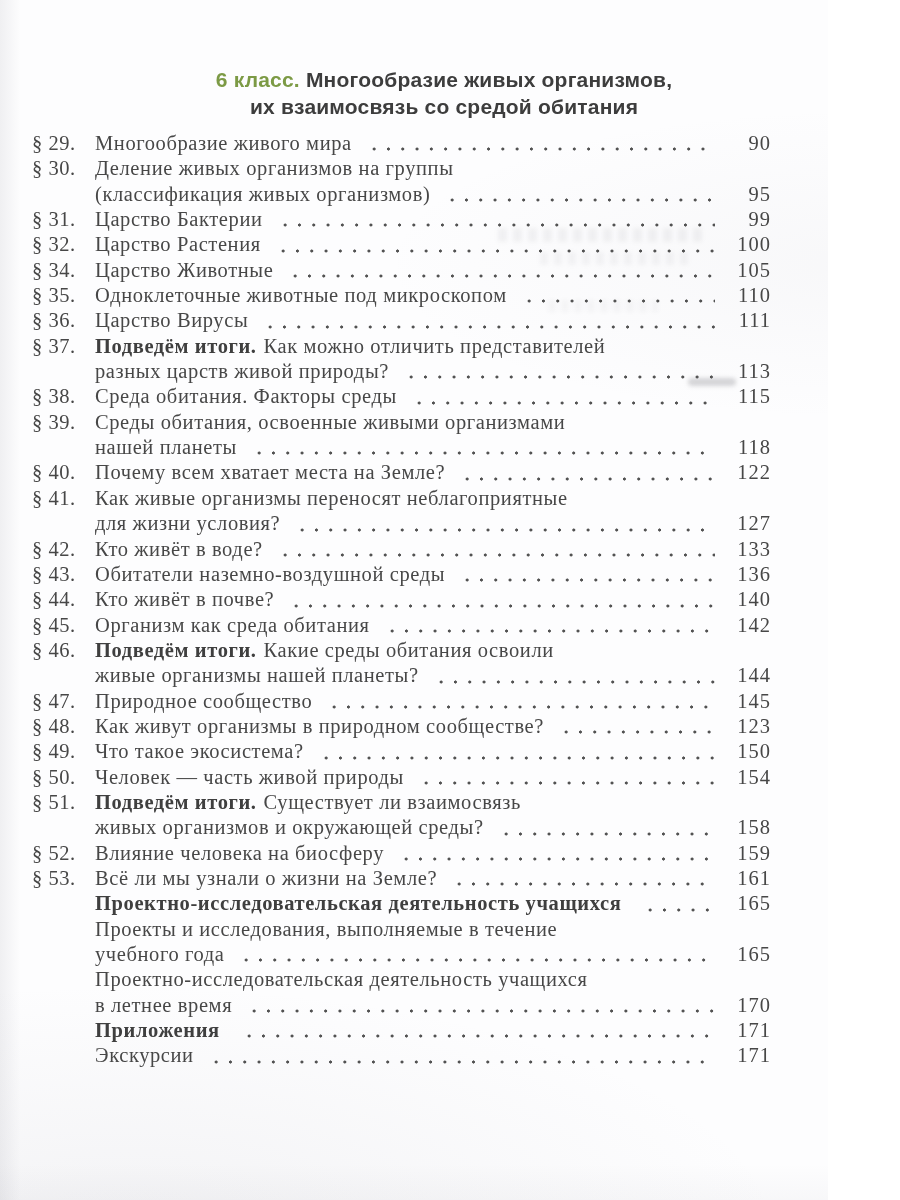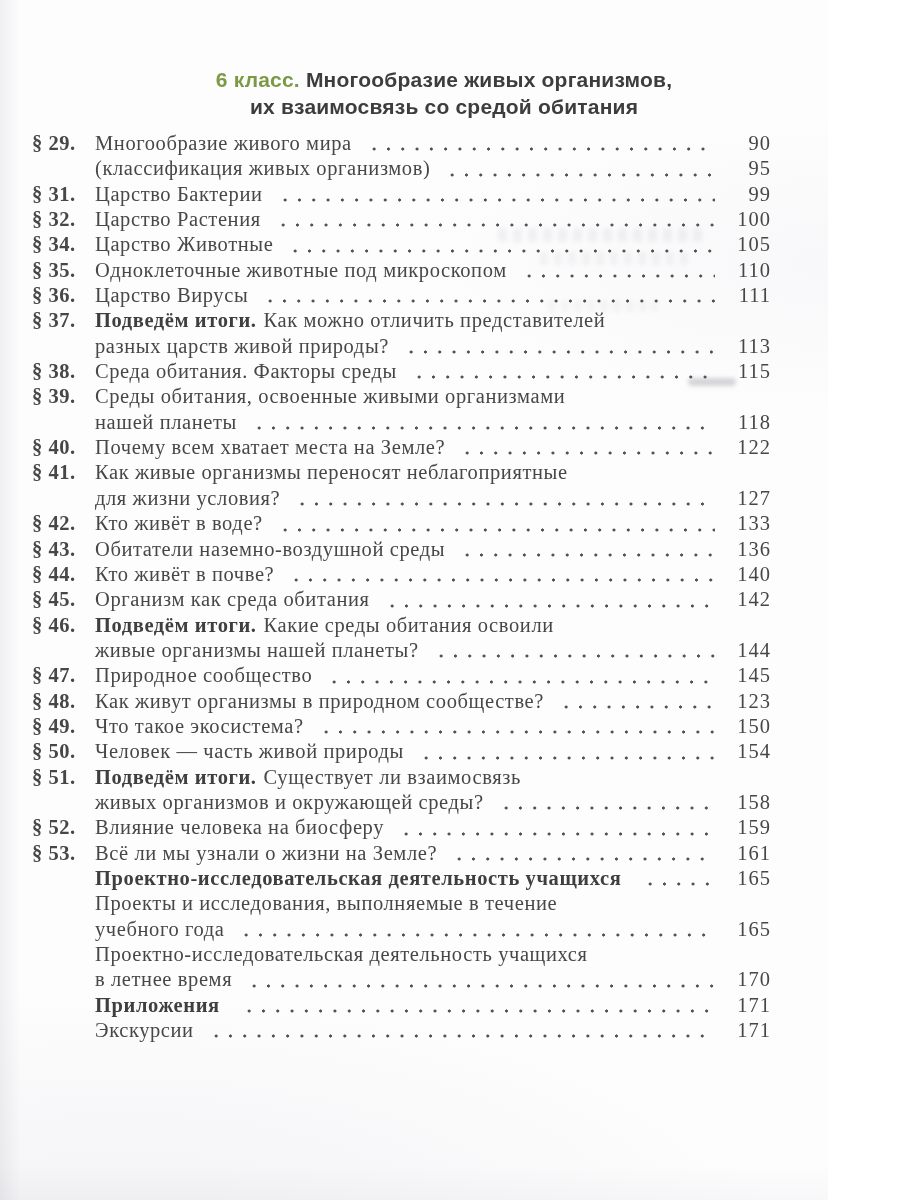--- a/index.html
+++ b/index.html
@@ -52,21 +52,20 @@
     align-items:baseline;
     height:25.35px;
     font-size:20.5px;
     line-height:25.35px;
     letter-spacing:0.6px;
     white-space:nowrap;
   }
   .sect{
     flex:0 0 63px;
     letter-spacing:0.5px;
-    font-weight:bold;
   }
   .txt b{font-weight:bold;color:#3f3f3f;margin-right:7px;}
   .leader{
     flex:1 1 auto;
     align-self:stretch;
     min-width:18px;
     margin:0 10px 0 12px;
     background-image:radial-gradient(circle, #525252 1.35px, rgba(0,0,0,0) 1.8px);
     background-size:14.3px 6px;
     background-repeat:repeat-x;
@@ -95,20 +94,24 @@
   </div>
 
   <div class="toc" id="toc">
       <div class="row">
         <span class="sect">§ 29.</span>
         <span class="txt"><span>Многообразие живого мира</span></span>
         <span class="leader"></span>
         <span class="pg">90</span>
       </div>
       <div class="row">
+        <span class="sect">§ 30.</span>
+        <span class="txt"><span>Деление живых организмов на группы</span></span>
+      </div>
+      <div class="row">
         <span class="sect"></span>
         <span class="txt"><span>(классификация живых организмов)</span></span>
         <span class="leader"></span>
         <span class="pg">95</span>
       </div>
       <div class="row">
         <span class="sect">§ 31.</span>
         <span class="txt"><span>Царство Бактерии</span></span>
         <span class="leader"></span>
         <span class="pg">99</span>

